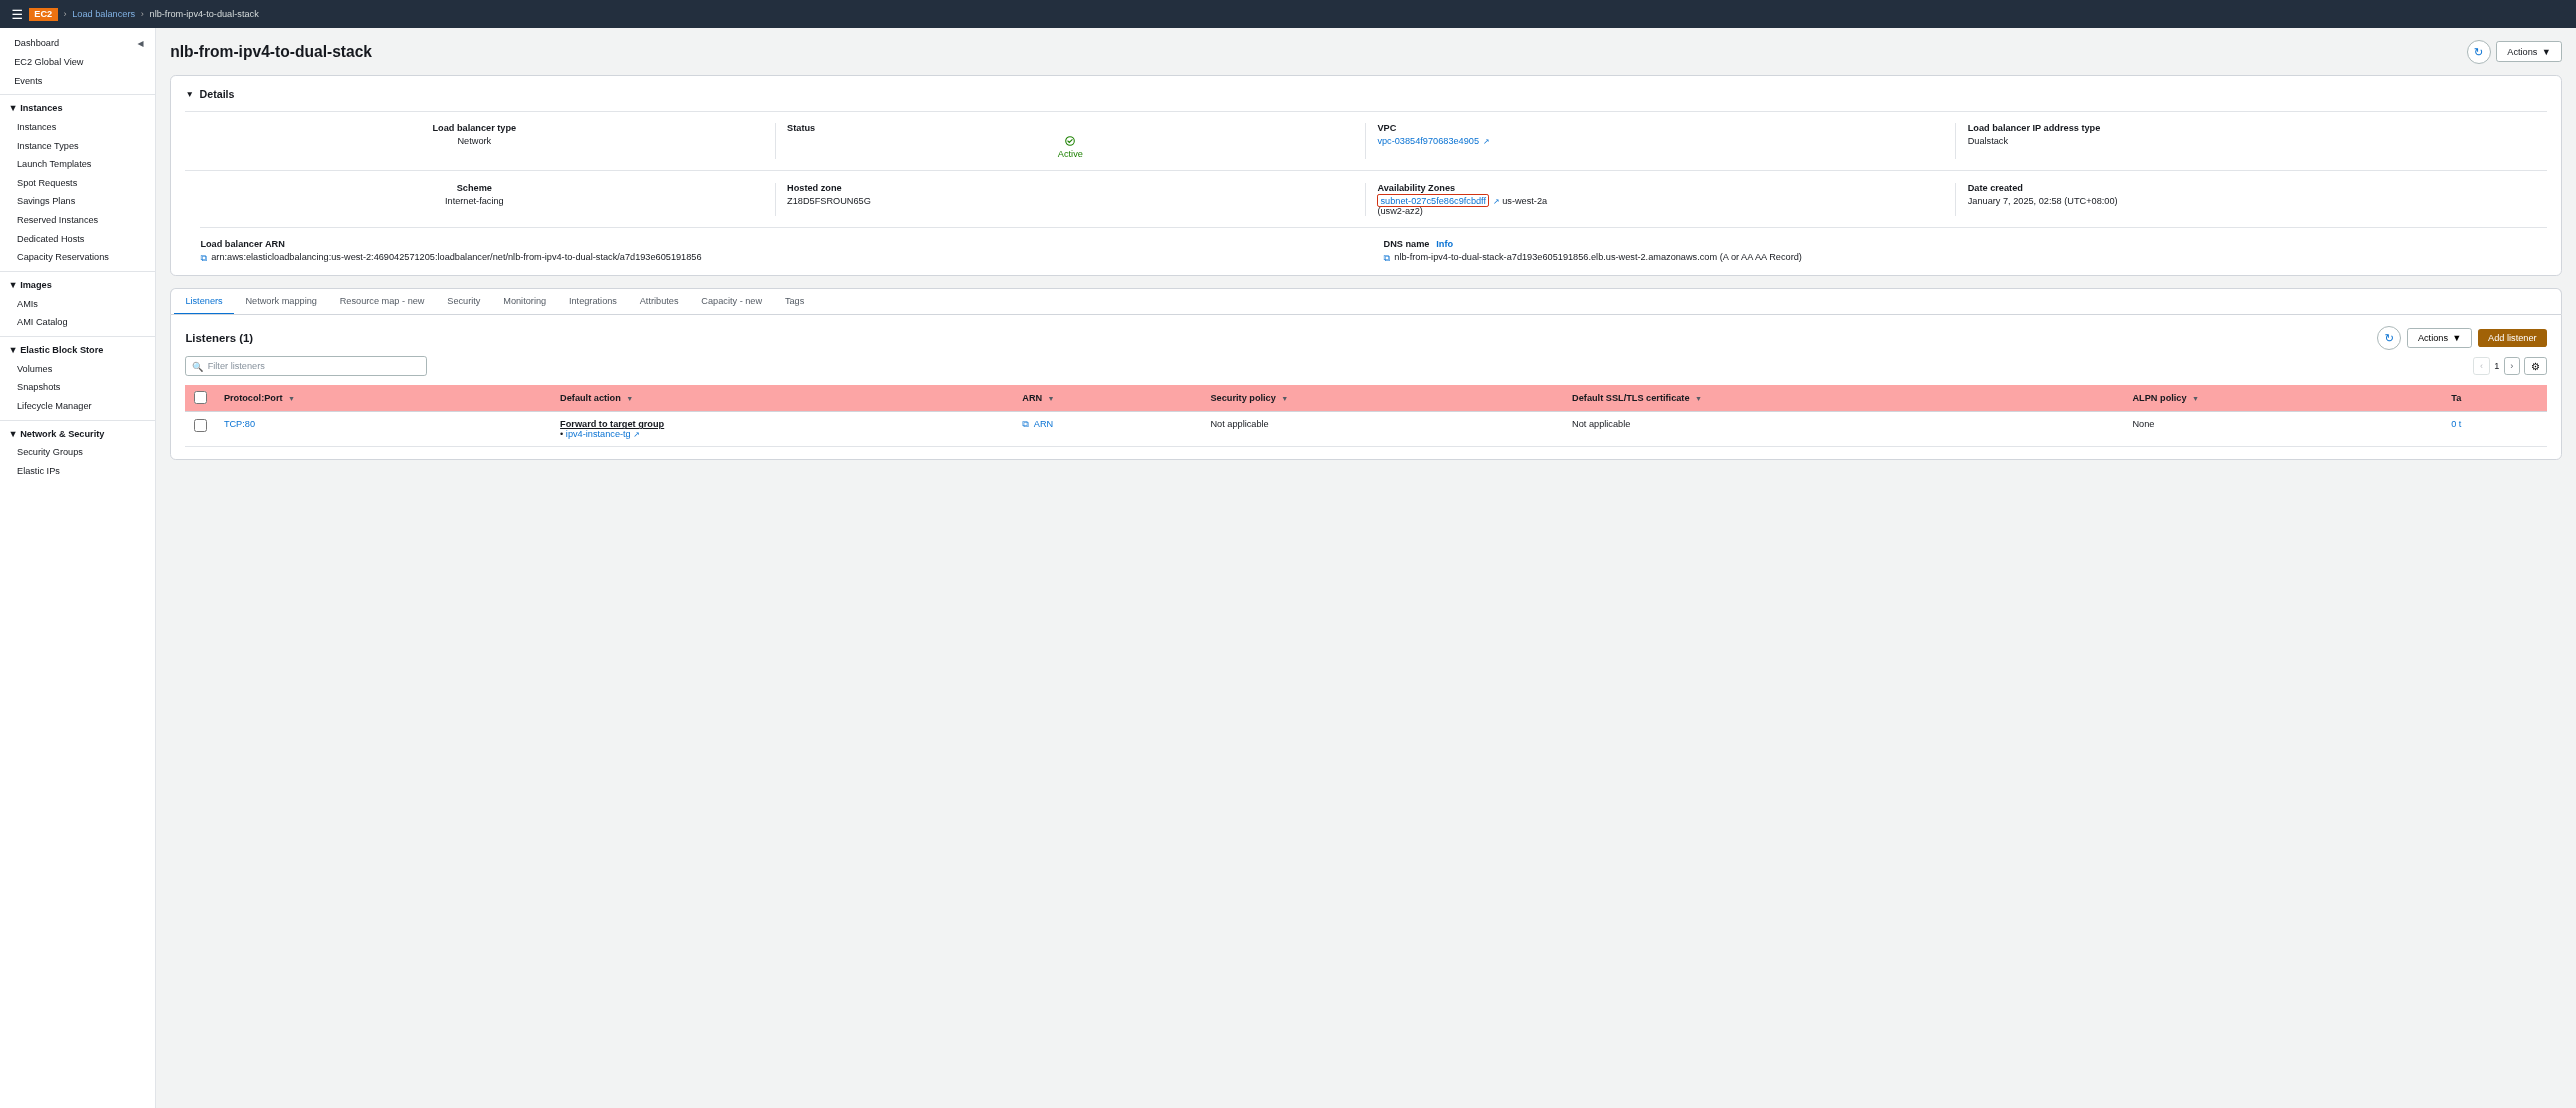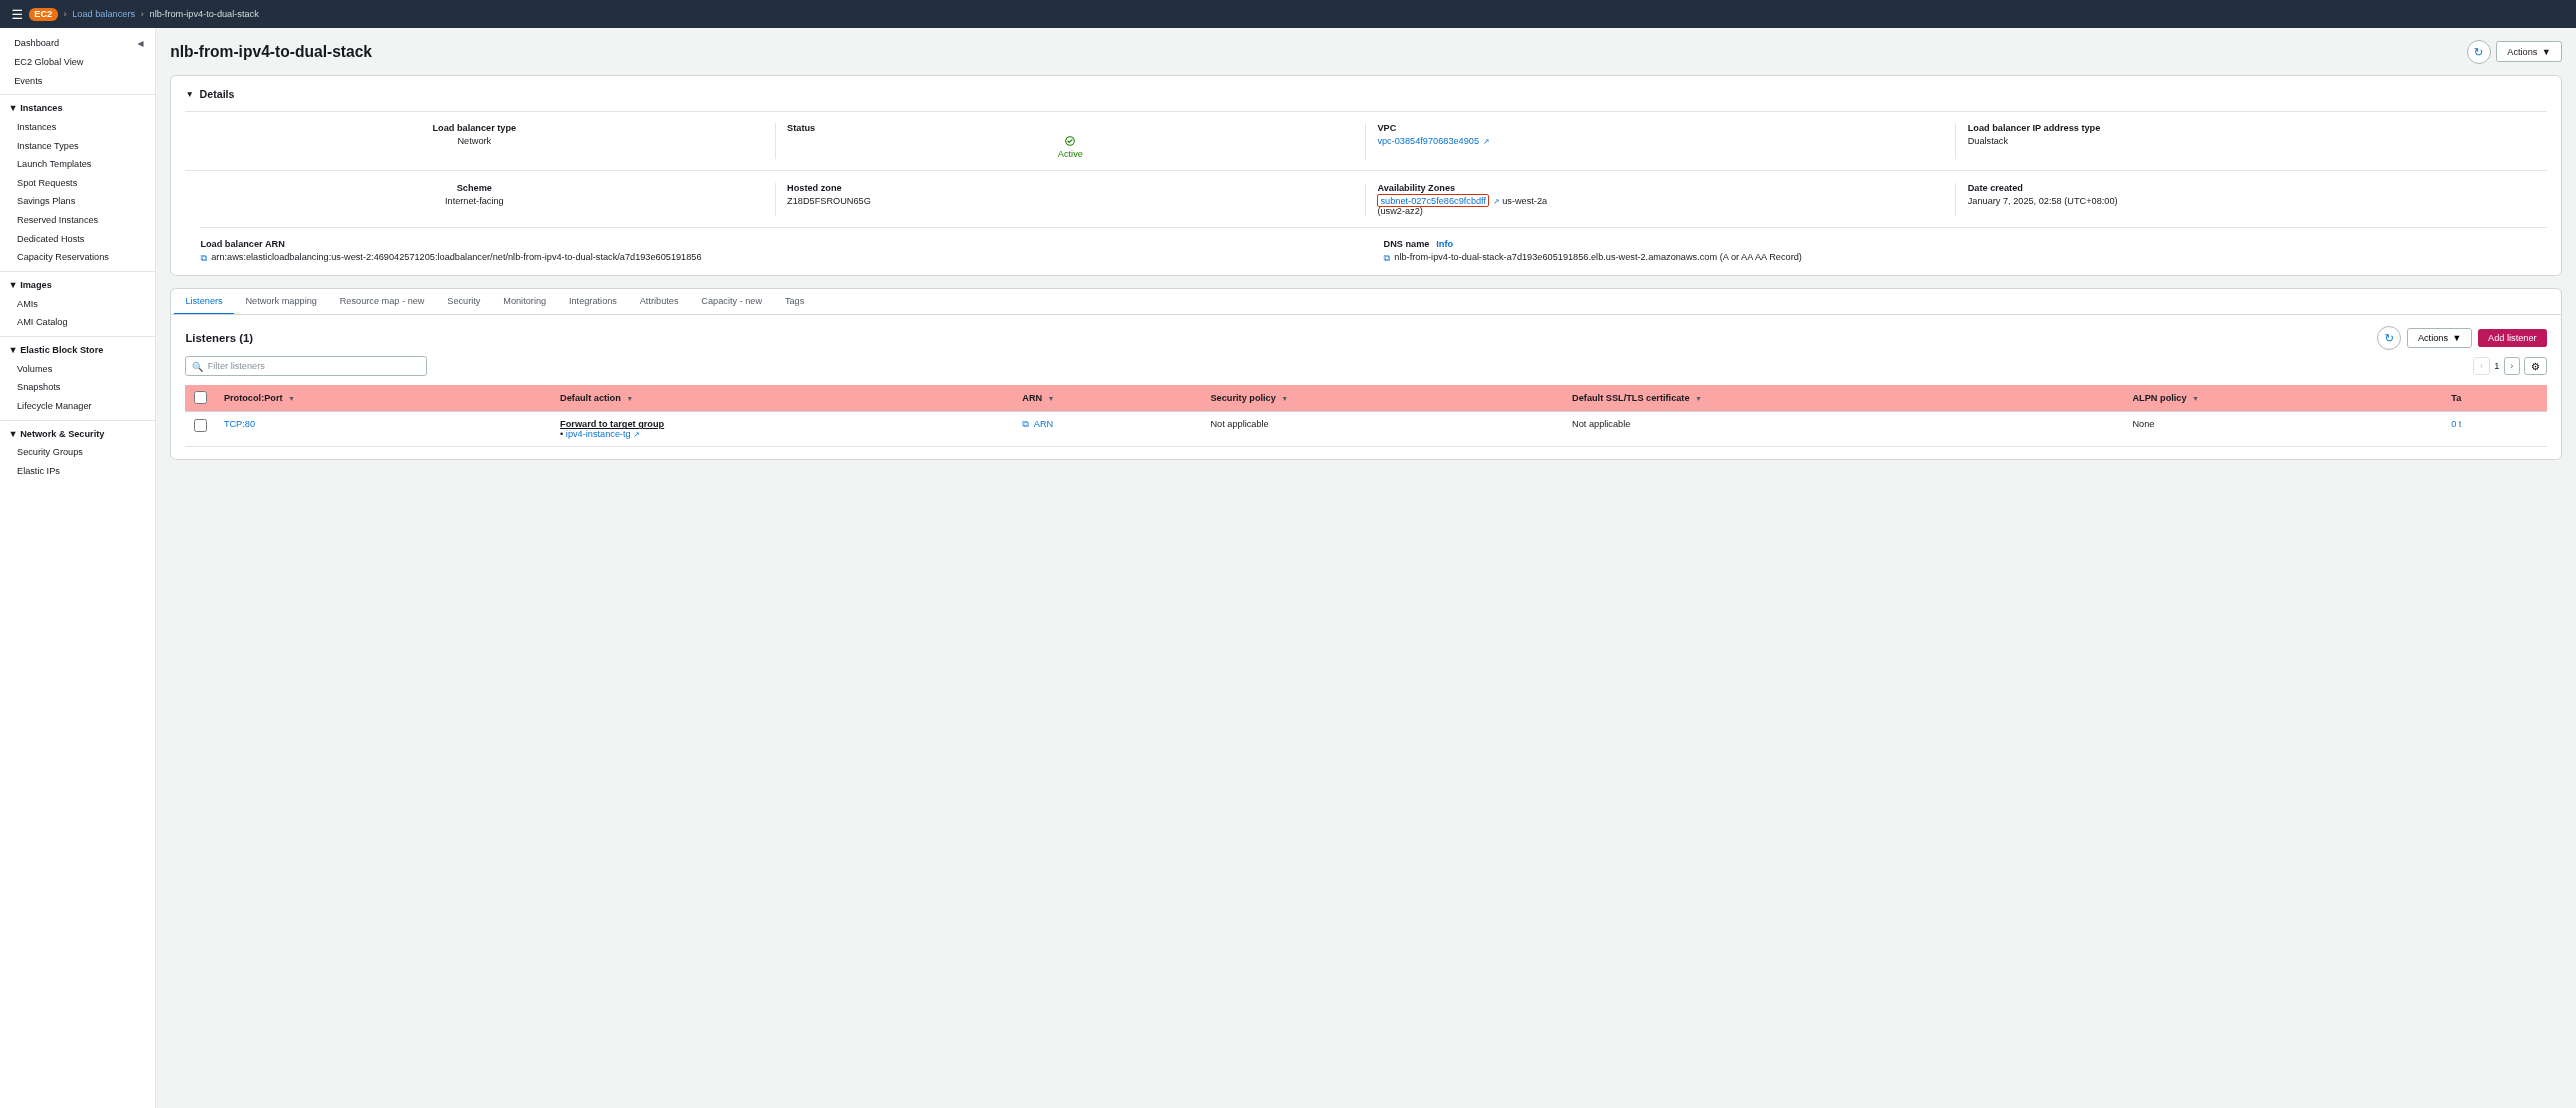--- a/index.html
+++ b/index.html
@@ -14,21 +14,21 @@
       display: flex;
       align-items: center;
       gap: 5.7px;
       font-size: 9.2px;
     }
     .top-nav .hamburger { font-size: 12.8px; cursor: pointer; color: #fff; }
     .top-nav .ec2-badge {
       background: #ec7211;
       color: #fff;
       padding: 1.4px 5.7px;
-      border-radius: 6px;
+      border-radius: 0;
       font-weight: bold;
       font-size: 9.2px;
     }
     .top-nav .breadcrumb-sep { color: #aaa; }
     .top-nav a { color: #80b1e3; text-decoration: none; }
     .top-nav .current { color: #d5dbdb; }
 
     
     .layout { display: flex; height: calc(100vh - 28.4px); }
 
@@ -349,21 +349,21 @@
     }
     .checkbox-col { width: 21.3px; }
     .protocol-link { color: #0972d3; text-decoration: none; }
     .default-action-bold { font-weight: 600; text-decoration: underline; }
     .target-link { color: #0972d3; text-decoration: none; }
     .arn-col-link { color: #0972d3; text-decoration: none; }
     .tags-link { color: #0972d3; text-decoration: none; }
 
     
     .btn-primary {
-      background: #be185d;
+      background: #a16207;
       color: #fff;
       border: none;
       border-radius: 2.8px;
       padding: 4.3px 10px;
       cursor: pointer;
       font-size: 9.2px;
       white-space: nowrap;
     }
     .btn-secondary {
       background: #fff;

